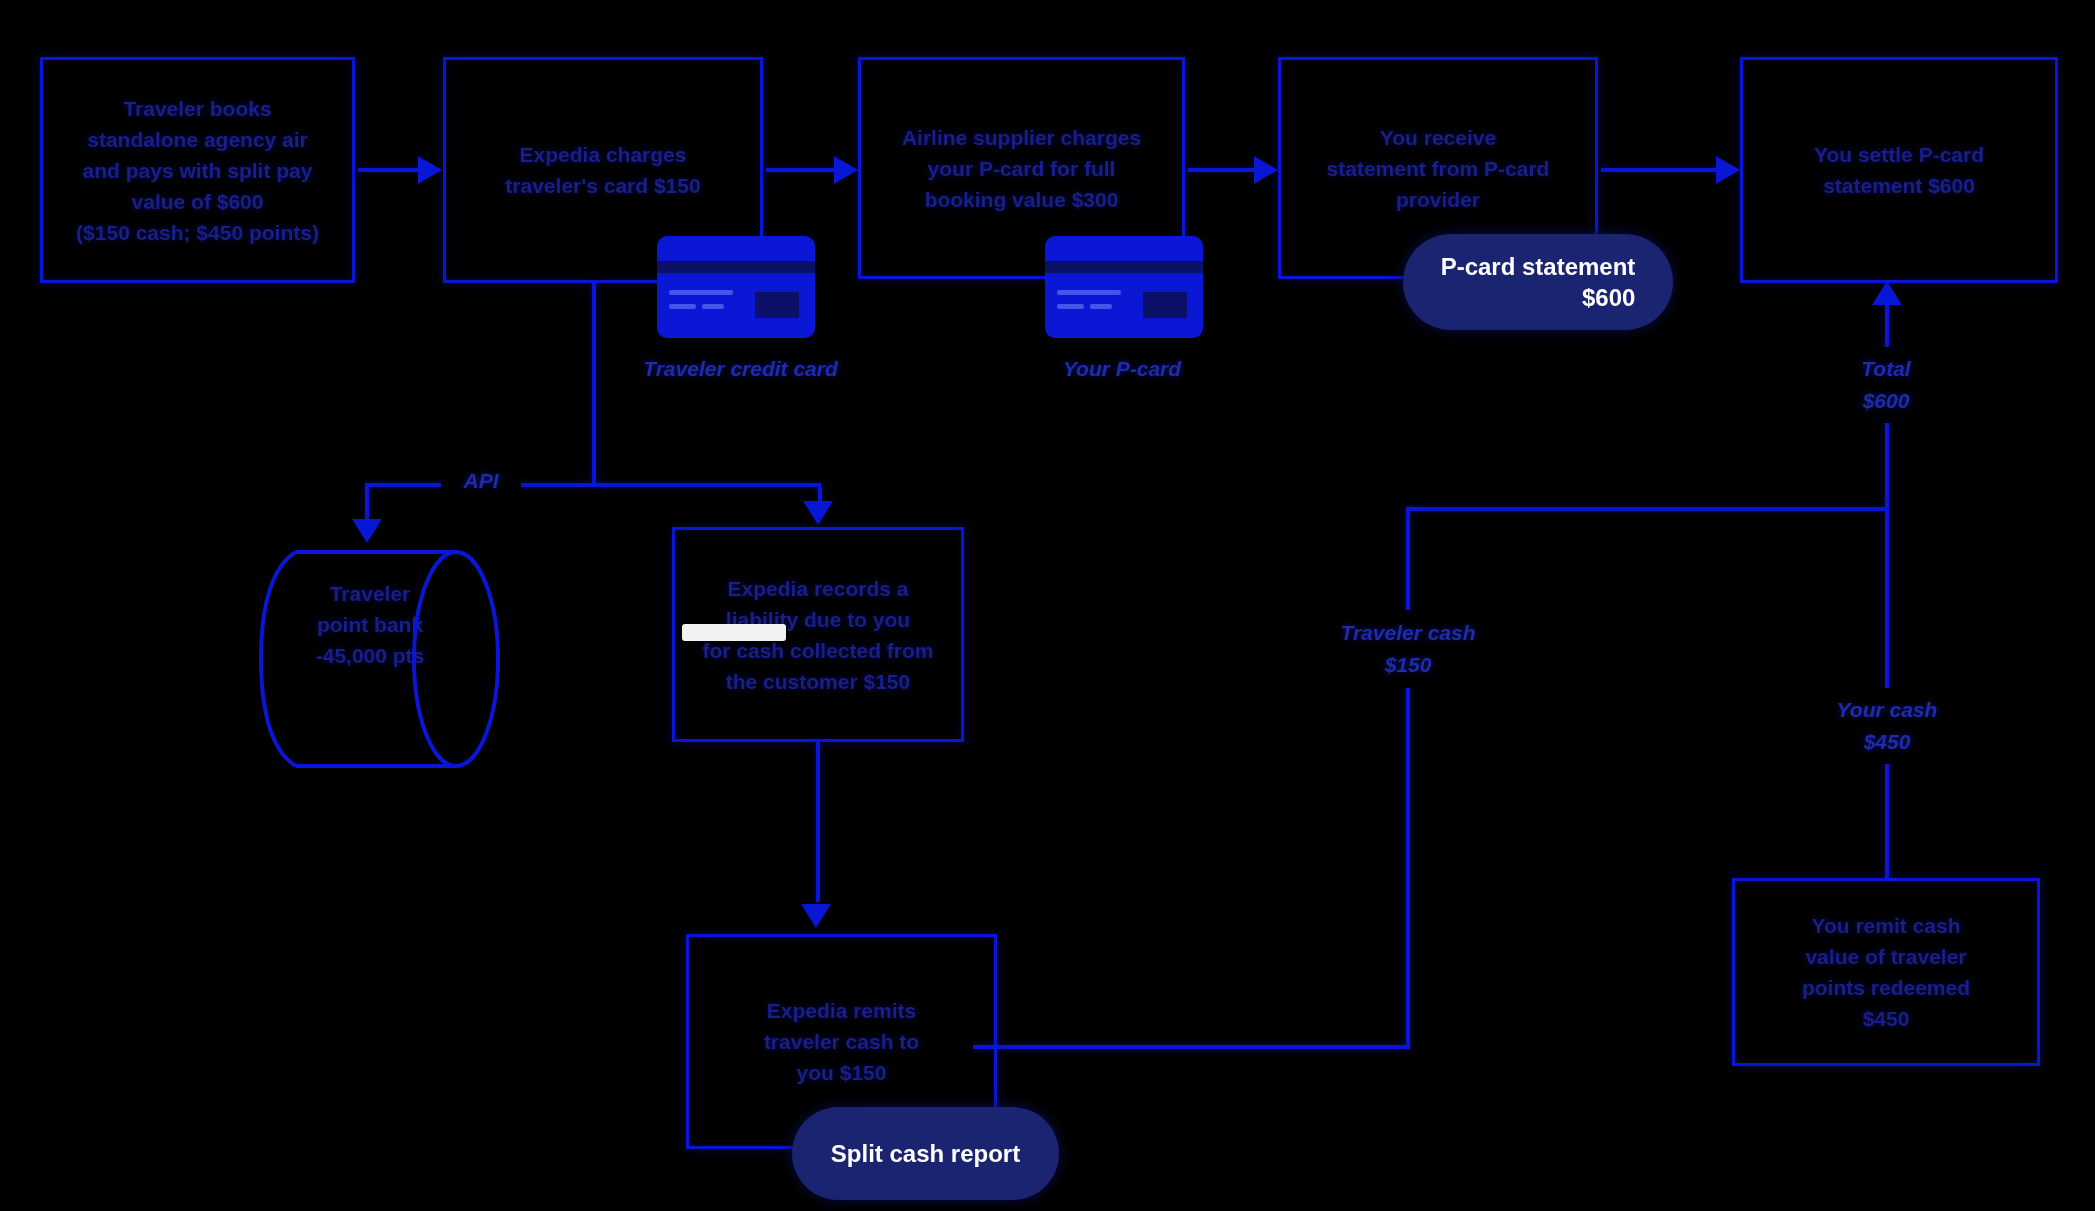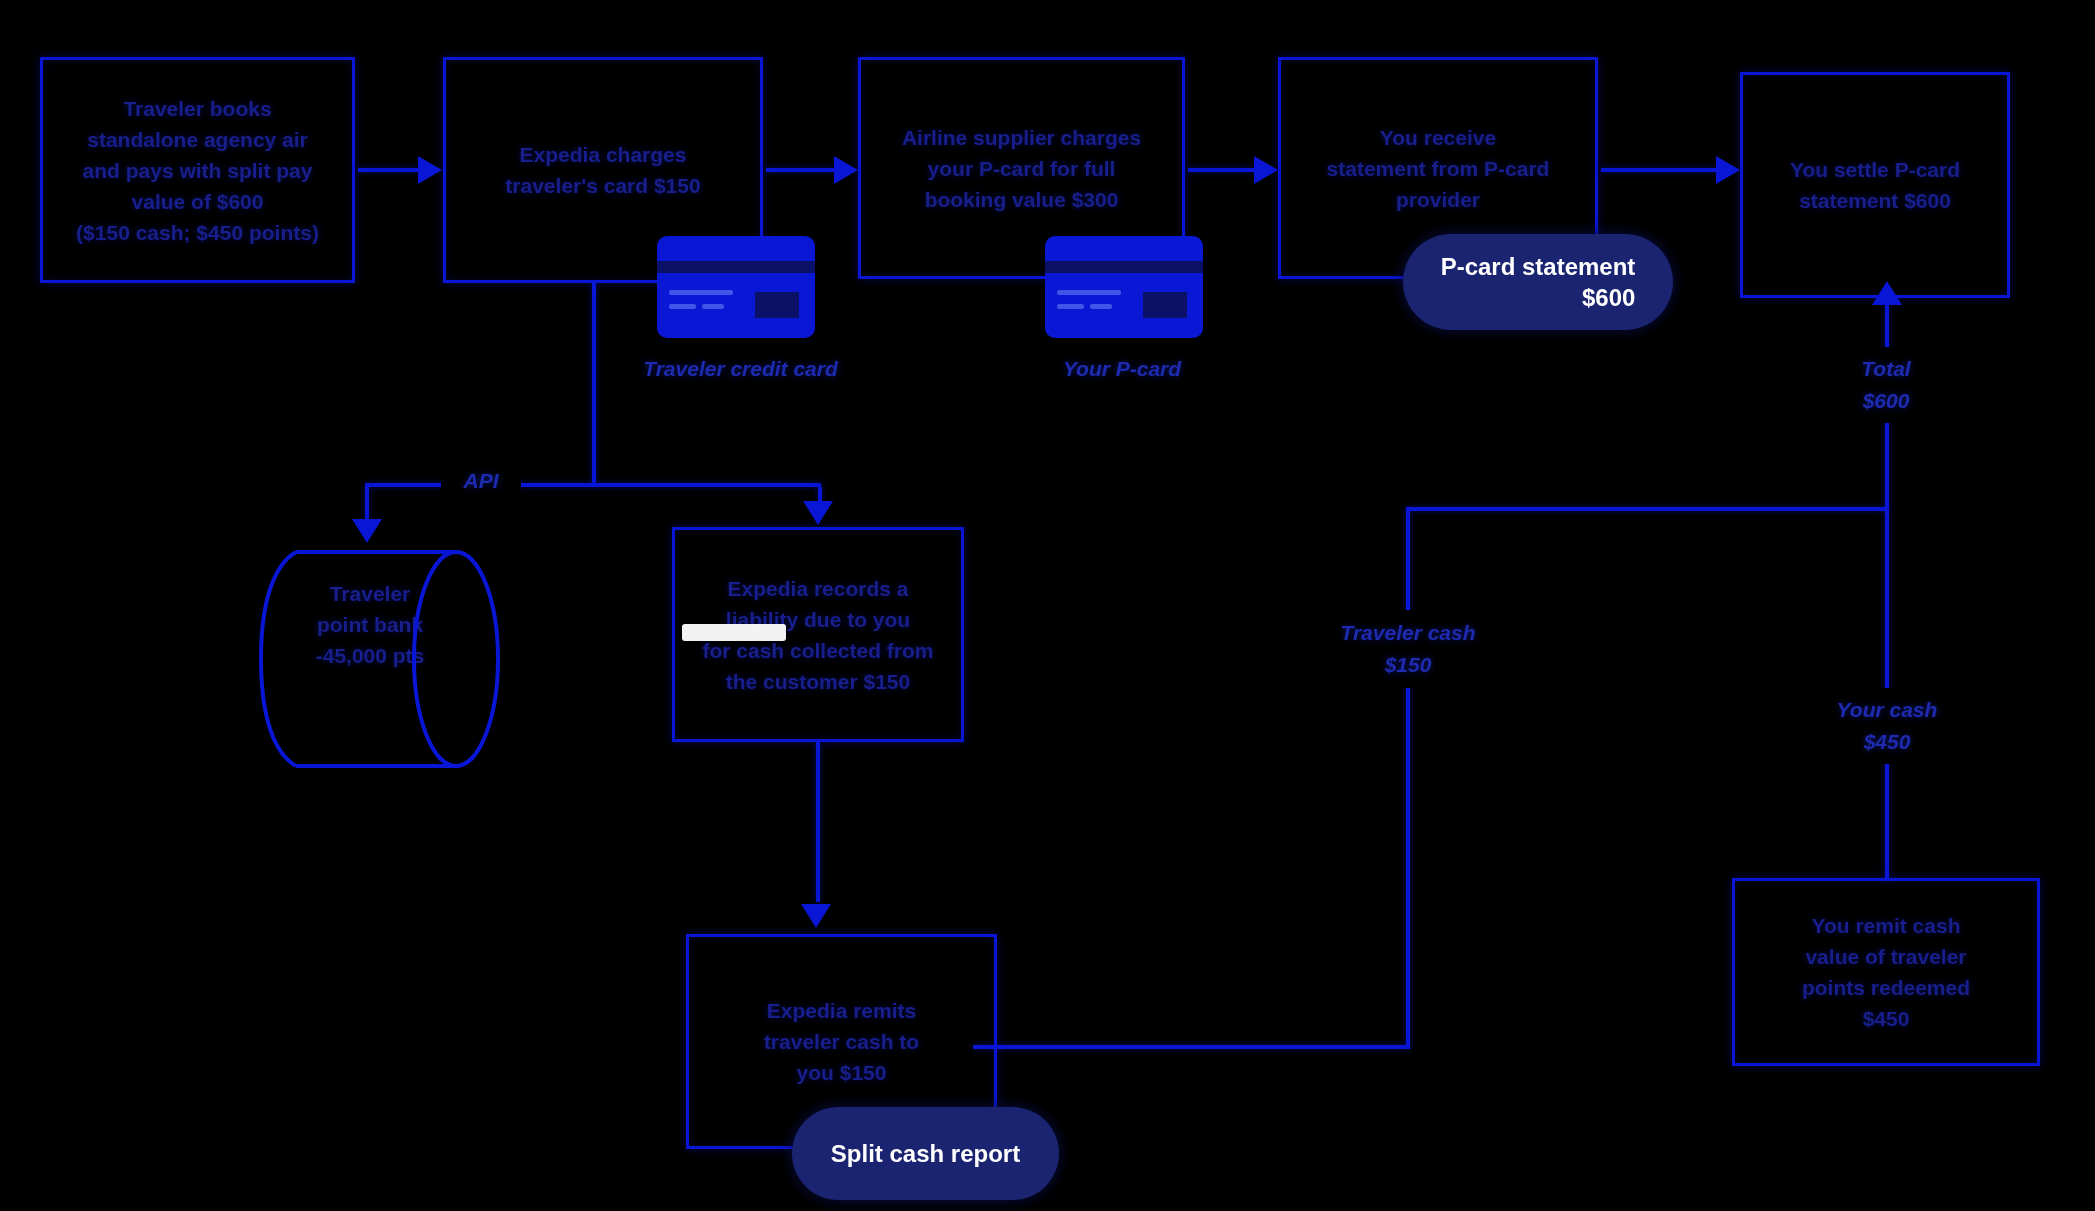--- a/index.html
+++ b/index.html
@@ -58,21 +58,21 @@
 value of $600
 ($150 cash; $450 points)</div>
   <div class="box" style="left:443px;top:45px;width:320px;height:226px;">Expedia charges
 traveler's card $150</div>
   <div class="box" style="left:858px;top:45px;width:327px;height:222px;">Airline supplier charges
 your P-card for full
 booking value $300</div>
   <div class="box" style="left:1278px;top:45px;width:320px;height:222px;">You receive
 statement from P-card
 provider</div>
-  <div class="box" style="left:1740px;top:60px;width:270px;height:226px;">You settle P-card
+  <div class="box" style="left:1740px;top:45px;width:318px;height:226px;">You settle P-card
 statement $600</div>
 
   <div class="line" style="left:358px;top:156px;width:62px;height:4px;"></div>
   <div class="ah ah-right" style="left:418px;top:144px;"></div>
   <div class="line" style="left:766px;top:156px;width:70px;height:4px;"></div>
   <div class="ah ah-right" style="left:834px;top:144px;"></div>
   <div class="line" style="left:1188px;top:156px;width:68px;height:4px;"></div>
   <div class="ah ah-right" style="left:1254px;top:144px;"></div>
   <div class="line" style="left:1601px;top:156px;width:117px;height:4px;"></div>
   <div class="ah ah-right" style="left:1716px;top:144px;"></div>

